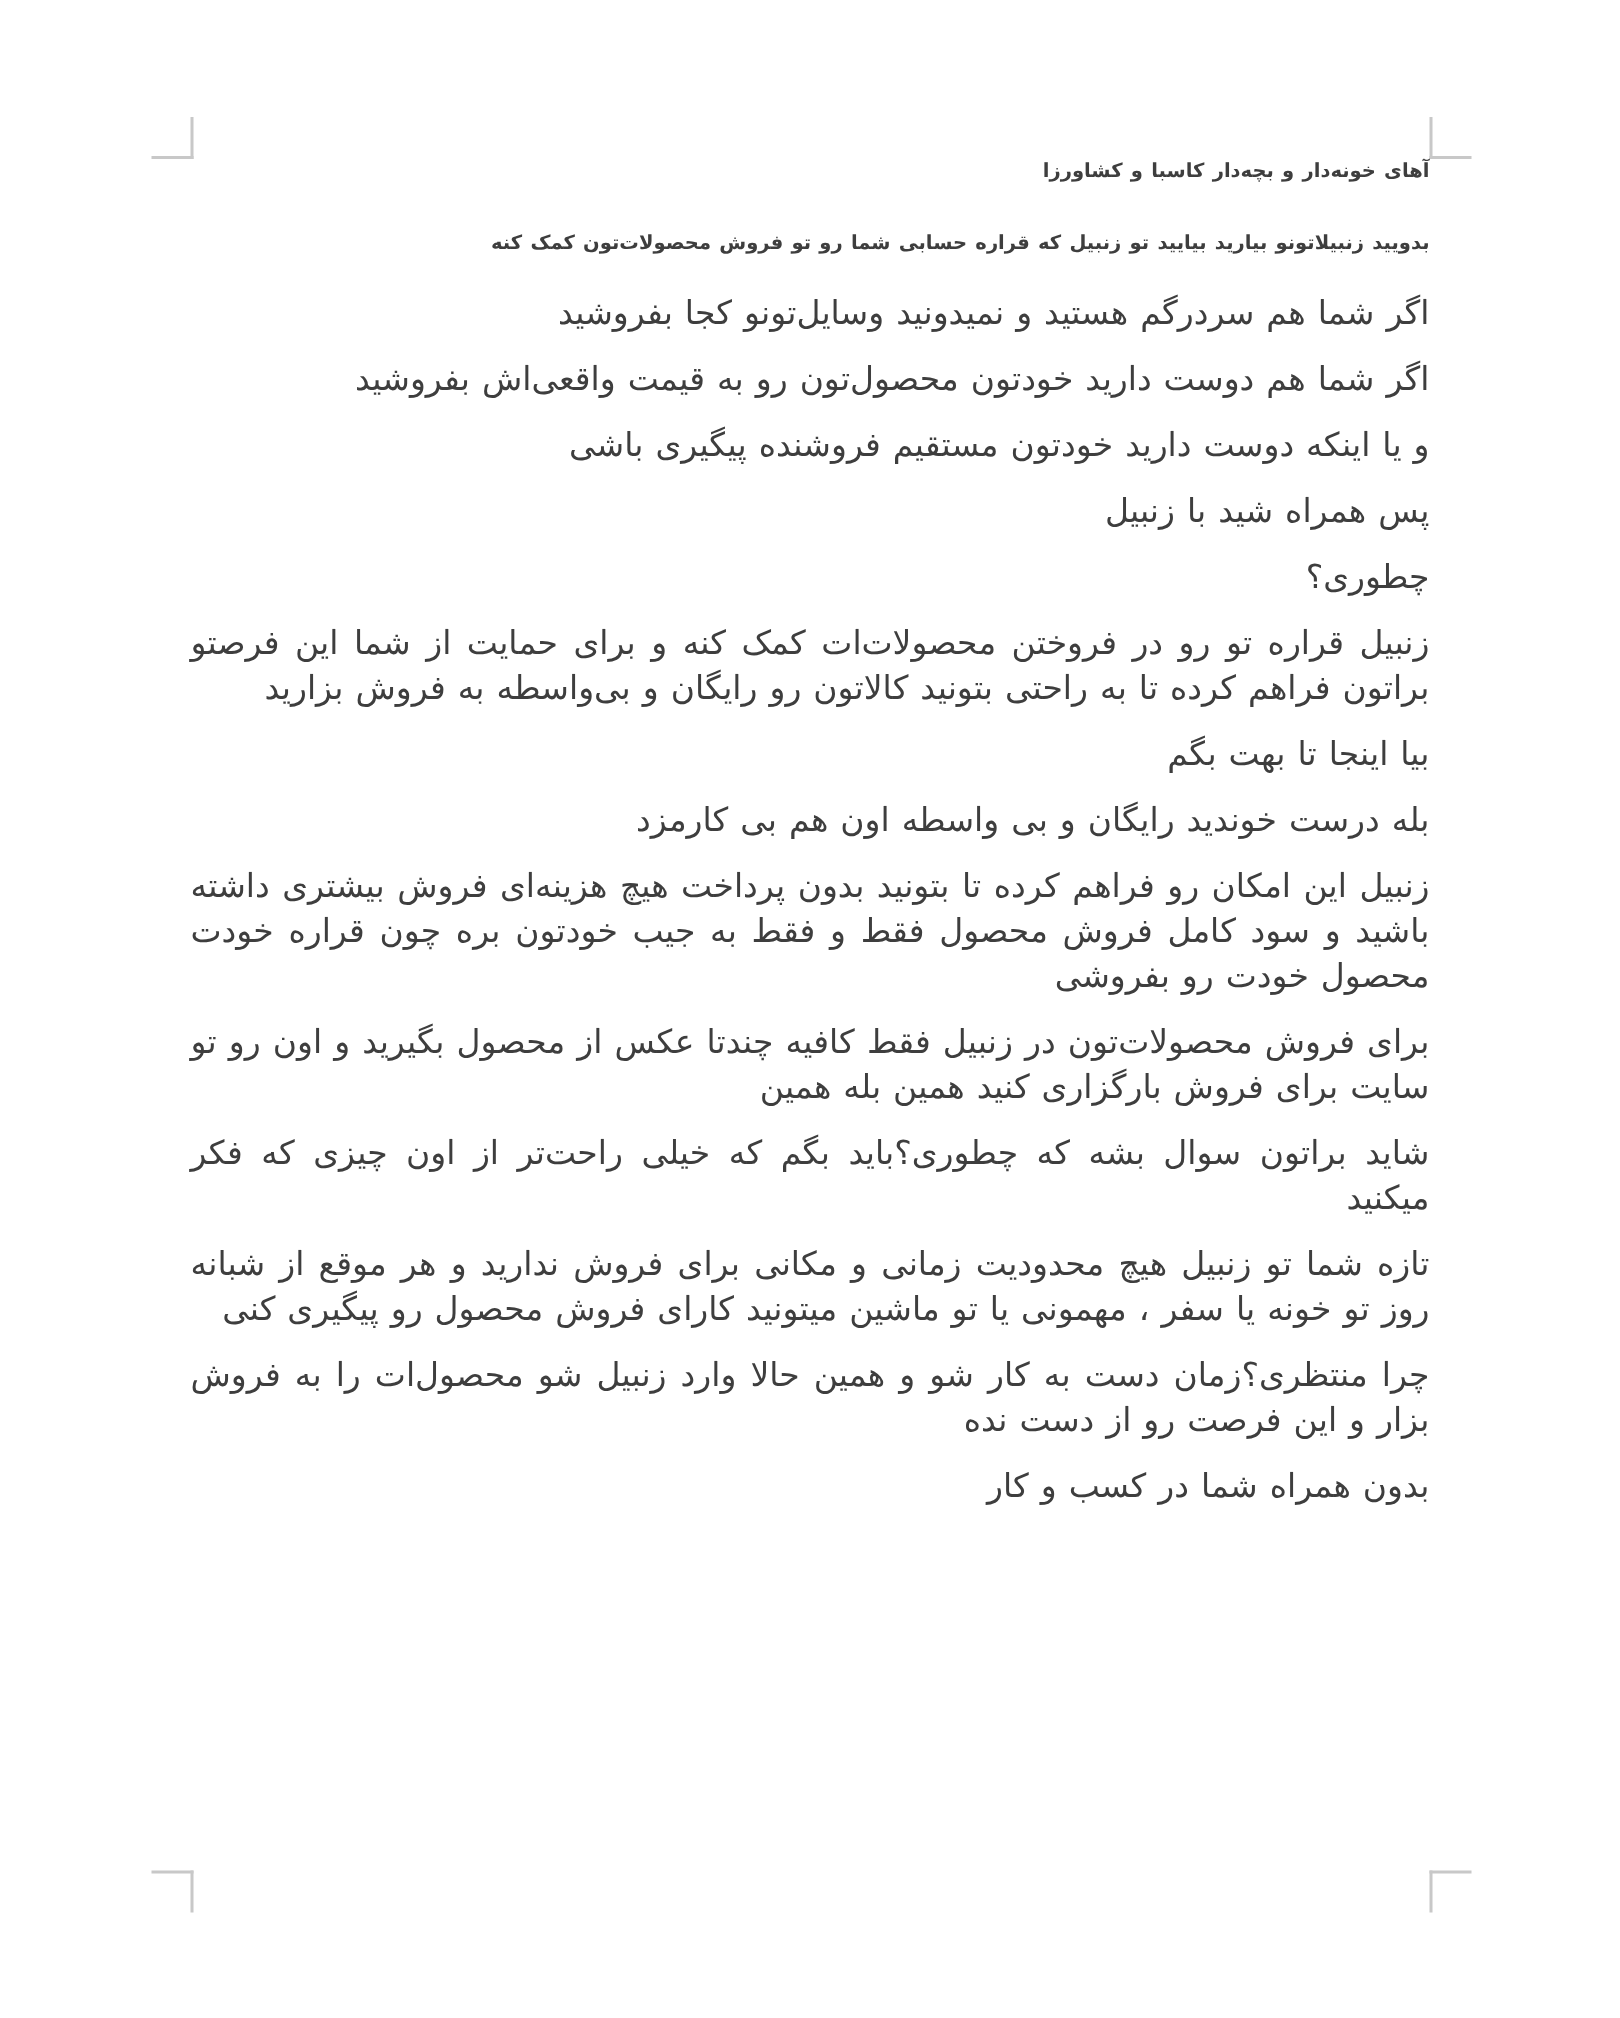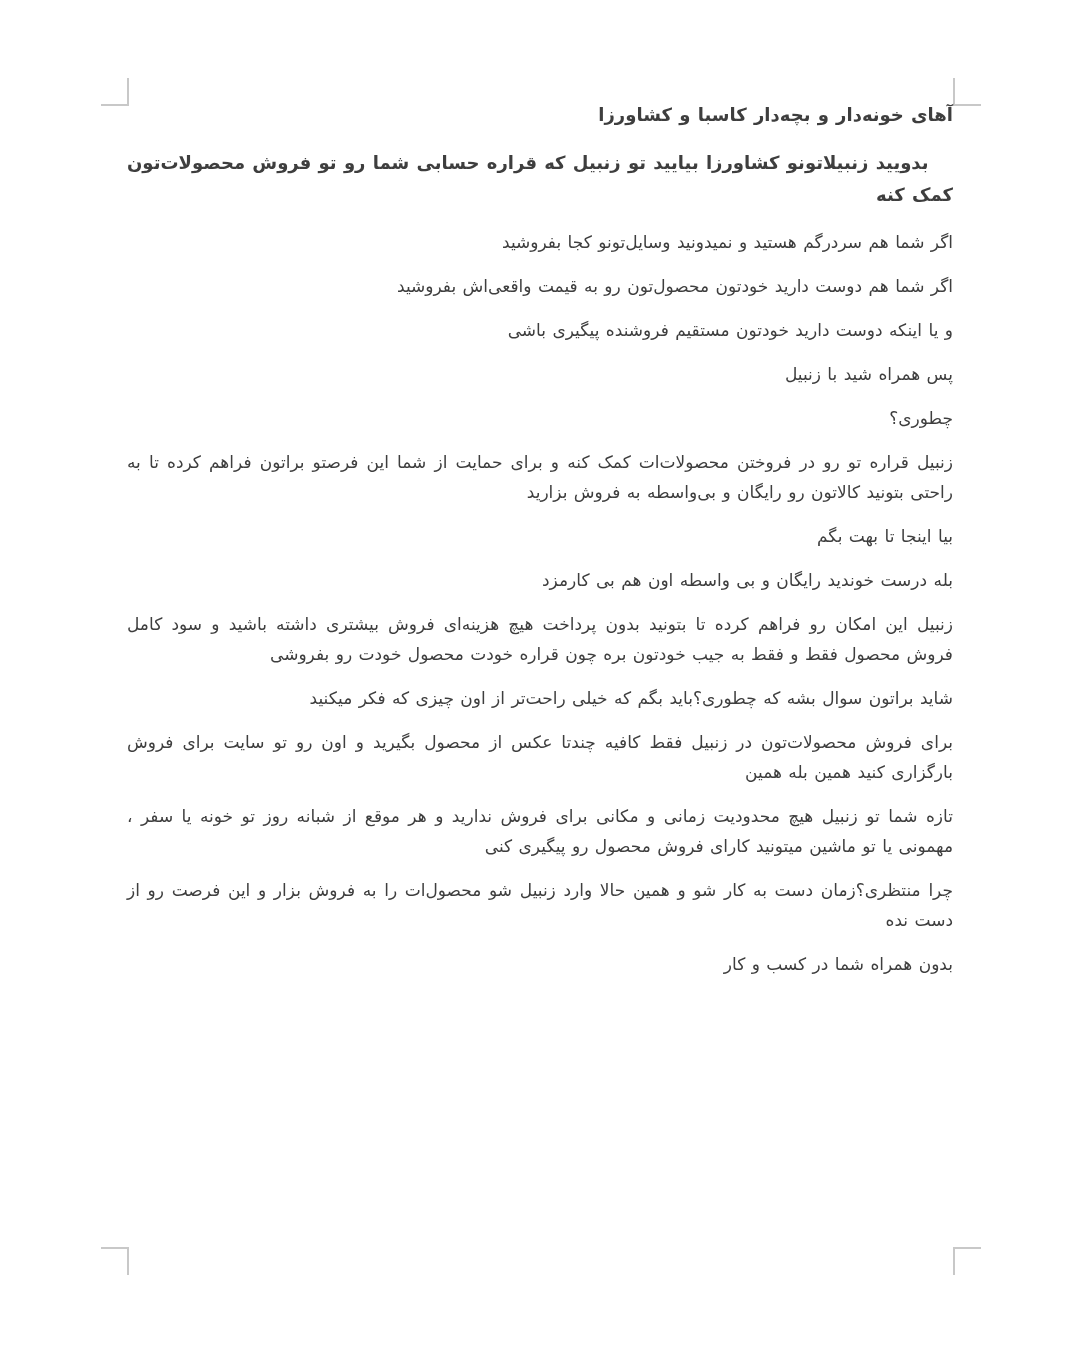--- a/index.html
+++ b/index.html
@@ -37,56 +37,56 @@
     position: absolute;
     left: 127px;
     top: 99px;
     width: 826px;
     direction: rtl;
     unicode-bidi: embed;
     color: #3e3e3e;
   }
   p.para {
     margin: 0 0 14px 0;
-    font-size: 17px;
+    font-size: 22px;
     line-height: 30px;
     text-align: justify;
     text-align-last: right;
     word-spacing: 1px;
   }
   p.heading {
     font-weight: bold;
-    font-size: 18px;
+    font-size: 13px;
     line-height: 32px;
     margin: 0 0 16px 0;
     text-align: left;
   }
 </style>
 </head>
 <body>
 
 <div class="page">
 
   <div class="crop crop-tl"></div>
   <div class="crop crop-tr"></div>
   <div class="crop crop-bl"></div>
   <div class="crop crop-br"></div>
 
   <div class="content" dir="rtl">
     <p class="para heading">آهای خونه‌دار و بچه‌دار کاسبا و کشاورزا</p>
-    <p class="para heading">بدویید زنبیلاتونو کشاورزا بیایید تو زنبیل که قراره حسابی شما رو تو فروش محصولات‌تون کمک کنه</p>
+    <p class="para heading">بدویید زنبیلاتونو بیارید بیایید تو زنبیل که قراره حسابی شما رو تو فروش محصولات‌تون کمک کنه</p>
     <p class="para">اگر شما هم سردرگم هستید و نمیدونید وسایل‌تونو کجا بفروشید</p>
     <p class="para">اگر شما هم دوست دارید خودتون محصول‌تون رو به قیمت واقعی‌اش بفروشید</p>
     <p class="para">و یا اینکه دوست دارید خودتون مستقیم فروشنده پیگیری باشی</p>
     <p class="para">پس همراه شید با زنبیل</p>
     <p class="para">چطوری؟</p>
     <p class="para">زنبیل قراره تو رو در فروختن محصولات‌ات کمک کنه و برای حمایت از شما این فرصتو براتون فراهم کرده تا به راحتی بتونید کالاتون رو رایگان و بی‌واسطه به فروش بزارید</p>
     <p class="para">بیا اینجا تا بهت بگم</p>
     <p class="para">بله درست خوندید رایگان و بی واسطه اون هم بی کارمزد</p>
     <p class="para">زنبیل این امکان رو فراهم کرده تا بتونید بدون پرداخت هیچ هزینه‌ای فروش بیشتری داشته باشید و سود کامل فروش محصول فقط و فقط به جیب خودتون بره چون قراره خودت محصول خودت رو بفروشی</p>
+    <p class="para">برای فروش محصولات‌تون در زنبیل فقط کافیه چندتا عکس از محصول بگیرید و اون رو تو سایت برای فروش بارگزاری کنید همین بله همین</p>
     <p class="para">شاید براتون سوال بشه که چطوری؟باید بگم که خیلی راحت‌تر از اون چیزی که فکر میکنید</p>
-    <p class="para">برای فروش محصولات‌تون در زنبیل فقط کافیه چندتا عکس از محصول بگیرید و اون رو تو سایت برای فروش بارگزاری کنید همین بله همین</p>
     <p class="para">تازه شما تو زنبیل هیچ محدودیت زمانی و مکانی برای فروش ندارید و هر موقع از شبانه روز تو خونه یا سفر ، مهمونی یا تو ماشین میتونید کارای فروش محصول رو پیگیری کنی</p>
     <p class="para">چرا منتظری؟زمان دست به کار شو و همین حالا وارد زنبیل شو محصول‌ات را به فروش بزار و این فرصت رو از دست نده</p>
     <p class="para">بدون همراه شما در کسب و کار</p>
   </div>
 
 </div>
 
 </body></html>

